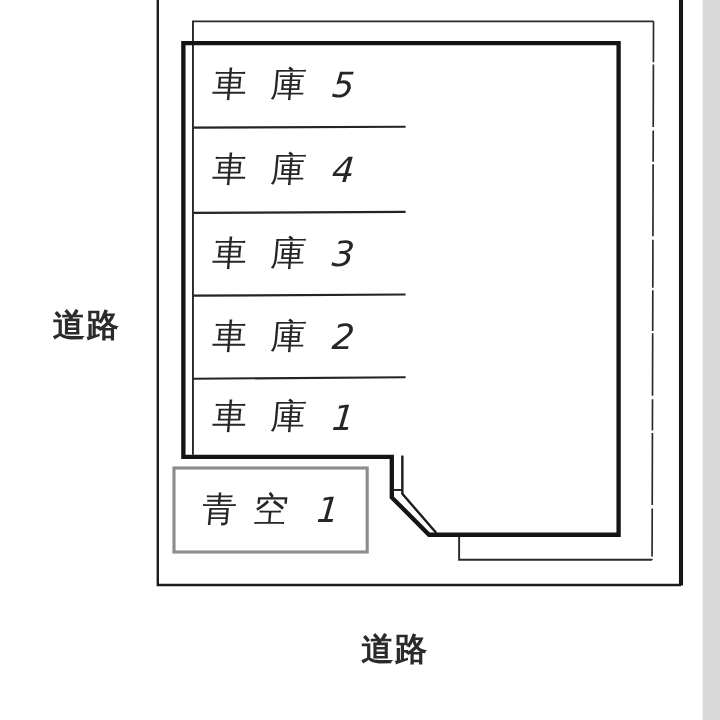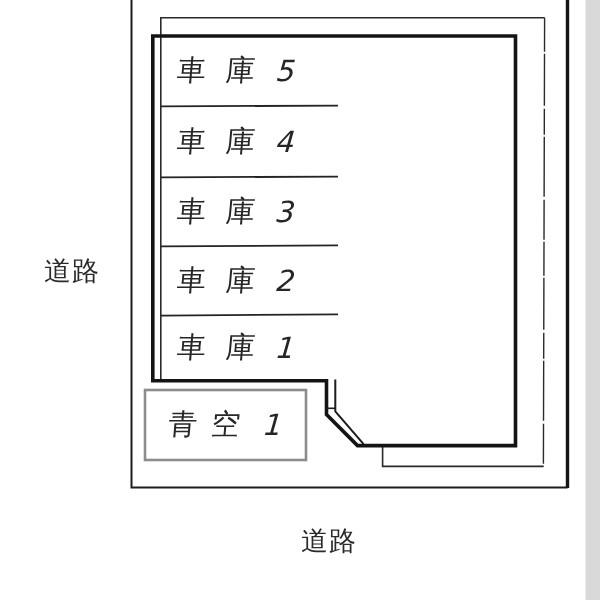--- a/index.html
+++ b/index.html
@@ -3,21 +3,21 @@
 <meta charset="utf-8">
 <style>
   html,body{margin:0;padding:0;background:#fff;}
   #scan{
     position:relative;width:600px;height:600px;overflow:hidden;
     background:#ffffff;
     font-family:"DejaVu Sans","Liberation Sans",sans-serif;
     color:#222;
   }
   #linework{position:absolute;left:0;top:0;width:600px;height:600px;}
-  .txt{position:absolute;white-space:nowrap;}
+  .txt{position:absolute;white-space:nowrap;font-weight:bold;}
   .road{
     font-size:27px;letter-spacing:1px;color:#2b2b2b;
     font-family:"DejaVu Sans","Liberation Sans",sans-serif;
   }
   .hand{
     transform:skewX(-5deg);
     color:#262626;
     font-size:29px;
     font-weight:400;
   }

